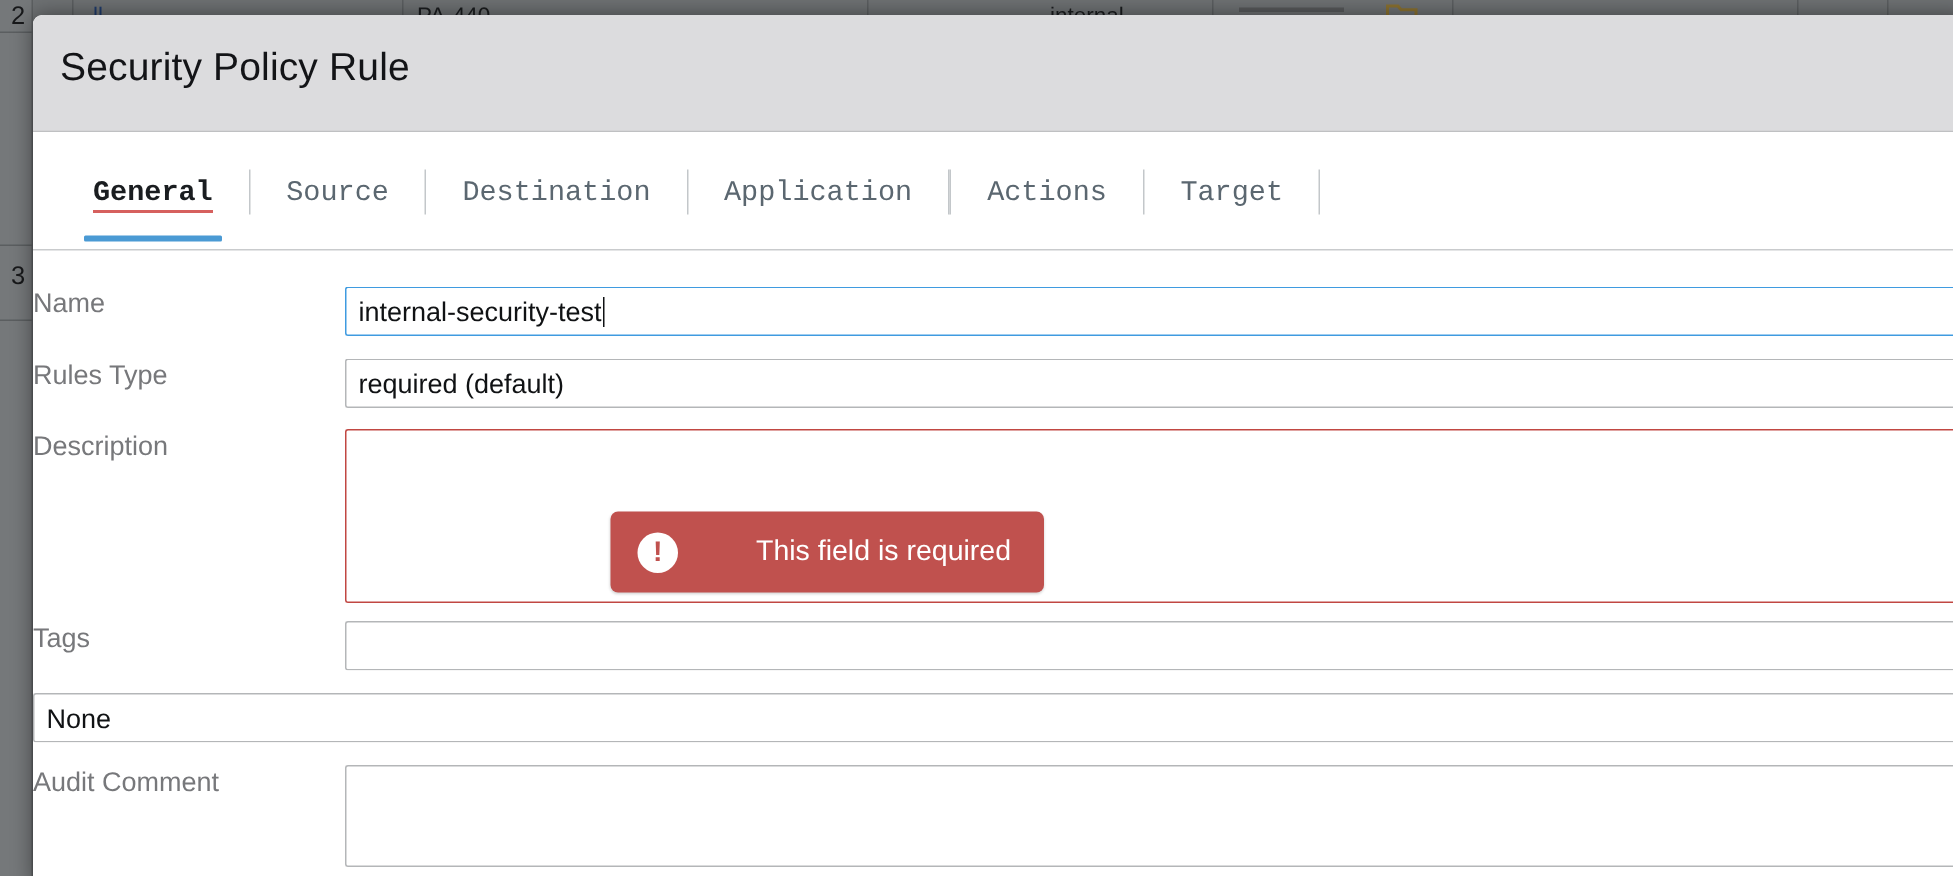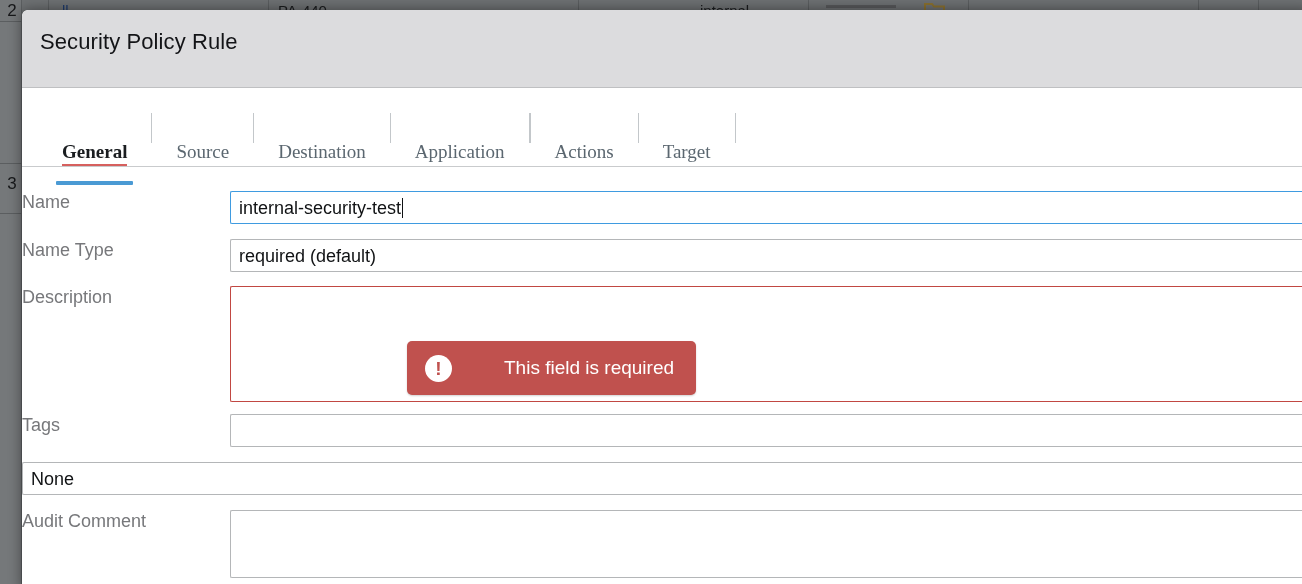--- a/index.html
+++ b/index.html
@@ -94,21 +94,21 @@
     height: 78px;
     background: #dcdcde;
     border-bottom: 1px solid #bfc0c2;
     border-top-left-radius: 6px;
     box-sizing: border-box;
   }
   .dialog-title {
     position: absolute;
     left: 18px;
     top: 19px;
-    font-size: 22px;
+    font-size: 26px;
     color: #131417;
     letter-spacing: 0.1px;
     font-family: "Liberation Sans", sans-serif;
   }
 
   
   .tabbar {
     position: absolute;
     left: 0;
     top: 100px;
@@ -124,22 +124,21 @@
     height: 54px;
   }
   .tab {
     position: relative;
     padding: 4px 24px 0 24px;
     font-size: 19px;
     color: #5b6770;
     white-space: nowrap;
     cursor: pointer;
     line-height: 28px;
-    font-family: Liberation Serif, serif;
-    margin-top: 24px;
+    font-family: Liberation Mono, monospace;
   }
   .tab:first-child { padding-left: 22px; }
   .tab.active {
     color: #1a1d20;
     font-weight: bold;
   }
   .tab .err-underline {
     position: absolute;
     left: 22px;
     right: 24px;
@@ -348,21 +347,21 @@
     <div class="form">
 
       <div class="row" style="top:21px;">
         <div class="lbl">Name</div>
         <div class="ctrl input focused">
           <span>internal-security-test</span><span class="caret"></span>
         </div>
       </div>
 
       <div class="row" style="top:69px;">
-        <div class="lbl">Name Type</div>
+        <div class="lbl">Rules Type</div>
         <div class="ctrl input">
           <span>required (default)</span>
         </div>
       </div>
 
       <div class="row" style="top:116px;">
         <div class="lbl">Description</div>
         <div class="ctrl area-desc error">
           <span></span>
           <div class="error-tip">

